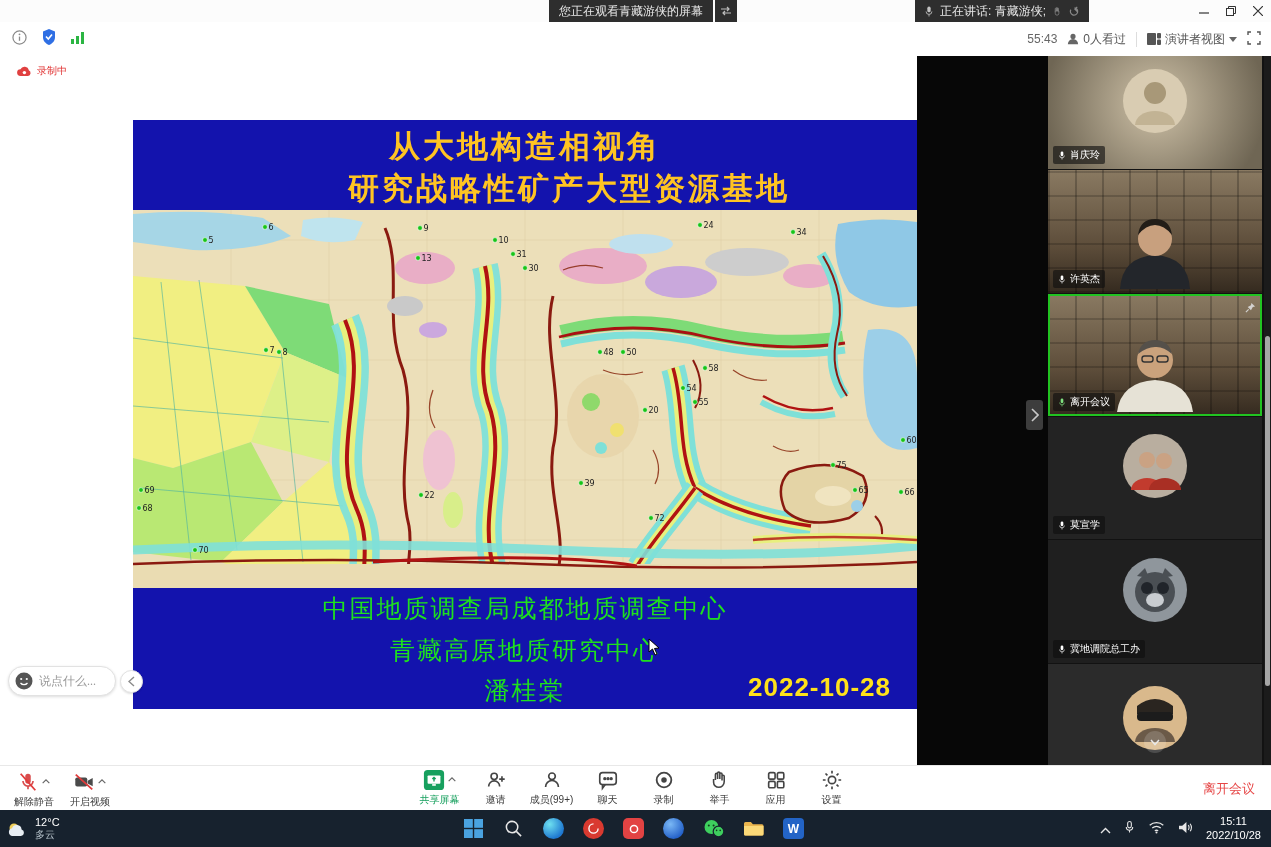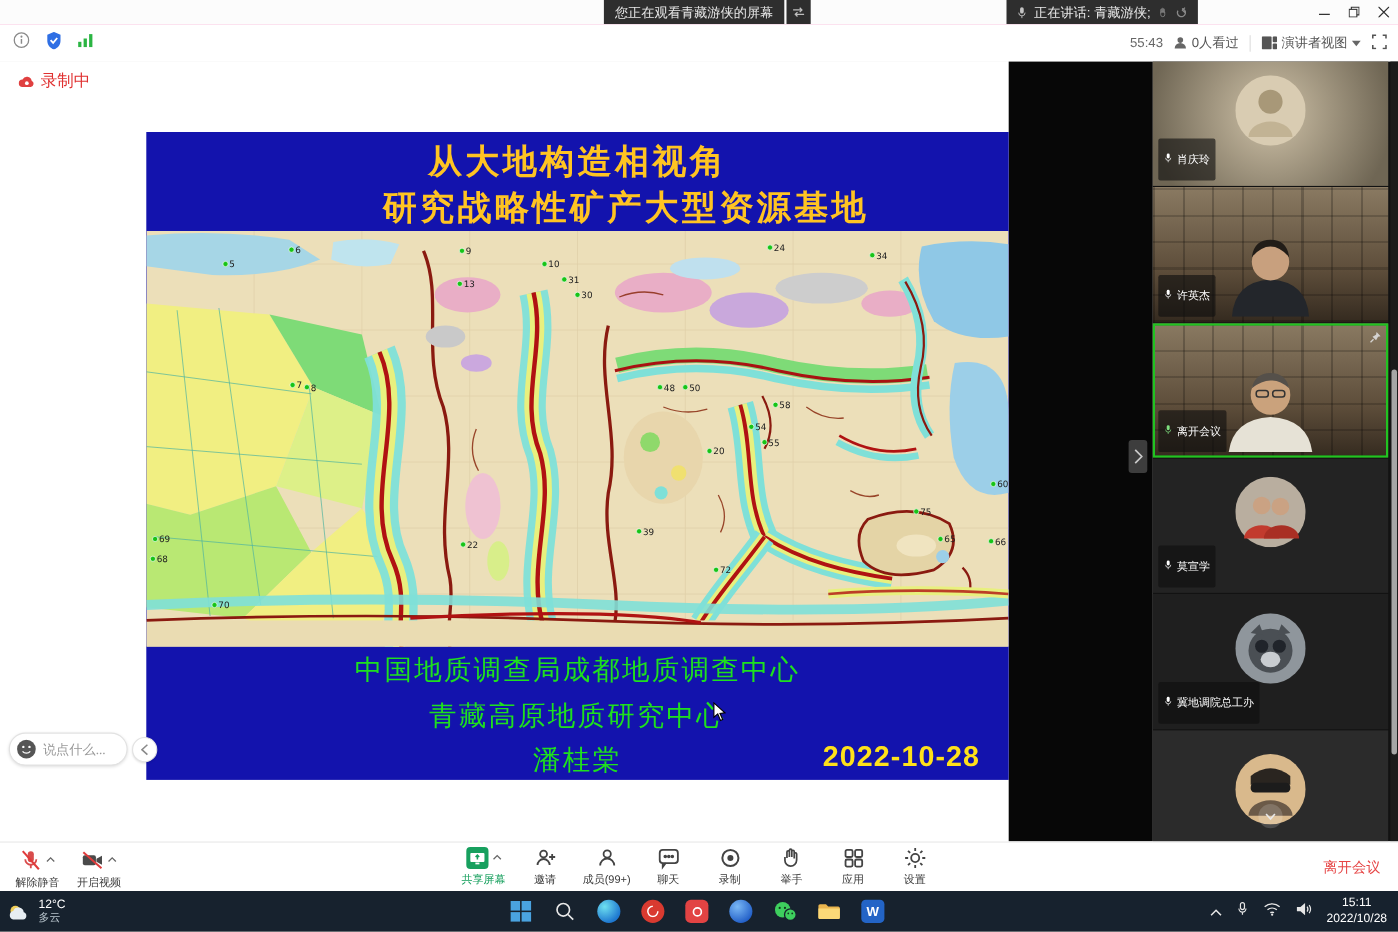--- a/index.html
+++ b/index.html
@@ -22,21 +22,21 @@
   .atb-right{position:absolute;right:10px;top:0;height:34px;display:flex;align-items:center;gap:10px;font-size:12px;color:#555;}
   .atb-timer{color:#666;}
   .atb-group{display:flex;align-items:center;gap:4px;}
   .atb-div{width:1px;height:15px;background:#ddd;}
   .caret-down{width:0;height:0;border-left:4px solid transparent;border-right:4px solid transparent;border-top:5px solid #666;}
 
   
   .main{position:absolute;left:0;top:56px;width:1048px;height:709px;background:#fff;}
   .blackstrip{position:absolute;left:917px;top:0;width:131px;height:709px;background:#070707;}
   .next-btn{position:absolute;left:1026px;top:344px;width:17px;height:30px;background:#3d3d3d;border-radius:3px;display:flex;align-items:center;justify-content:center;}
-  .recording{position:absolute;left:16px;top:8px;display:flex;align-items:center;gap:5px;color:#e03030;font-size:15px;}
+  .recording{position:absolute;left:16px;top:8px;display:flex;align-items:center;gap:5px;color:#e03030;font-size:10px;}
 
   .slide{position:absolute;left:133px;top:64px;width:784px;height:589px;background:#1313ad;overflow:hidden;}
   .slide-t1,.slide-t2{position:absolute;width:100%;text-align:center;color:#ffc422;font-weight:bold;font-size:31px;letter-spacing:3px;}
   .slide-t1{top:6px;}
   .slide-t2{top:48px;margin-left:44px;}
   .slide-map{position:absolute;left:0;top:90px;width:784px;height:378px;}
   .slide-org{position:absolute;width:100%;text-align:center;color:#1ee01e;font-size:25px;letter-spacing:2px;}
   .org1{top:472px;} .org2{top:514px;} .author{top:554px;}
   .slide-date{position:absolute;top:552px;right:26px;color:#ffe11a;font-size:26px;font-weight:bold;letter-spacing:1px;}
 
@@ -54,21 +54,21 @@
   .t3{top:238px;height:122px;outline:2px solid #21c321;outline-offset:-2px;}
   .t4{top:361px;height:122px;background:#232323;}
   .t5{top:484px;height:123px;background:#1f1f1f;}
   .t6{top:608px;height:101px;background:#2b2b2b;}
   .video-bg{background:
      repeating-linear-gradient(90deg, rgba(0,0,0,.22) 0 2px, rgba(0,0,0,0) 2px 27px),
      repeating-linear-gradient(0deg, rgba(0,0,0,.18) 0 2px, rgba(0,0,0,0) 2px 24px),
      linear-gradient(180deg,#8a7a62,#5d4d3a 62%,#342a1f);}
   .avatar-c{position:absolute;left:50%;top:42%;transform:translate(-50%,-50%);}
   .sil{position:absolute;left:50%;bottom:0;transform:translateX(-50%);}
-  .nb{position:absolute;left:5px;bottom:5px;background:rgba(15,15,15,.62);border-radius:2px;padding:12px 5px;display:flex;align-items:flex-start;gap:4px;color:#fff;font-size:10px;max-width:190px;white-space:nowrap;}
+  .nb{position:absolute;left:5px;bottom:5px;background:rgba(15,15,15,.62);border-radius:2px;padding:2px 5px;display:flex;align-items:center;gap:4px;color:#fff;font-size:10px;max-width:190px;white-space:nowrap;}
   .tile-pin{position:absolute;right:6px;top:5px;opacity:.9;}
   .sb-scroll-track{position:absolute;right:0;top:0;width:7px;height:709px;background:#1b1b1b;}
   .sb-scroll-thumb{position:absolute;right:1px;top:280px;width:5px;height:350px;background:#c9c9c9;border-radius:3px;opacity:.8;}
   .collapse-btn{position:absolute;left:96px;top:675px;width:22px;height:22px;border-radius:50%;background:rgba(255,255,255,.16);display:flex;align-items:center;justify-content:center;}
 
   
   .meetingbar{position:absolute;left:0;top:765px;width:100%;height:45px;background:#fff;border-top:1px solid #e8e8e8;box-sizing:border-box;}
   .mb-left{position:absolute;left:6px;top:3px;display:flex;}
   .mb-center{position:absolute;left:50%;top:1px;transform:translateX(-50%);display:flex;}
   .ctl{width:56px;display:flex;flex-direction:column;align-items:center;cursor:default;}

